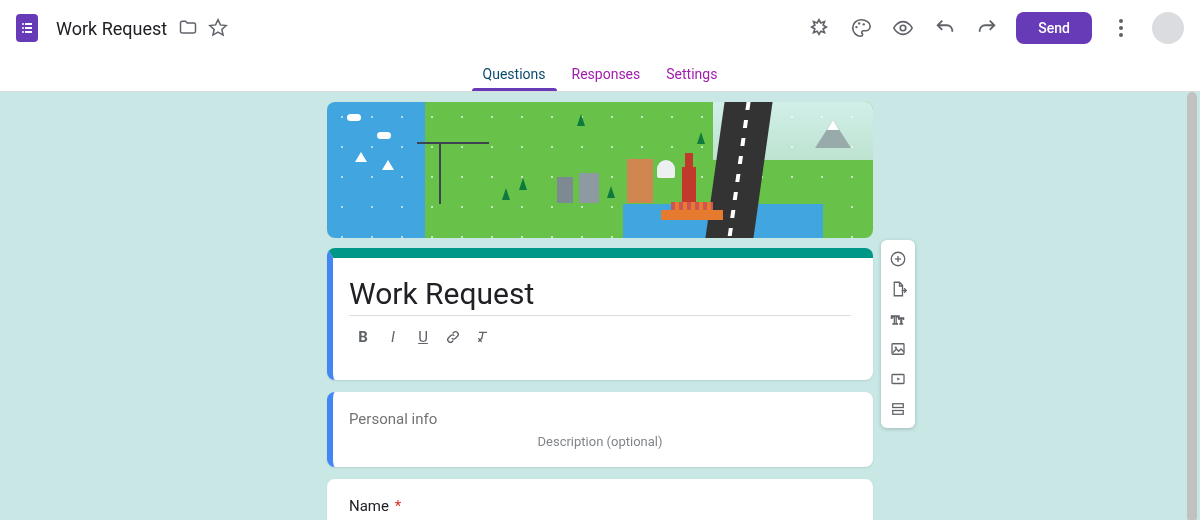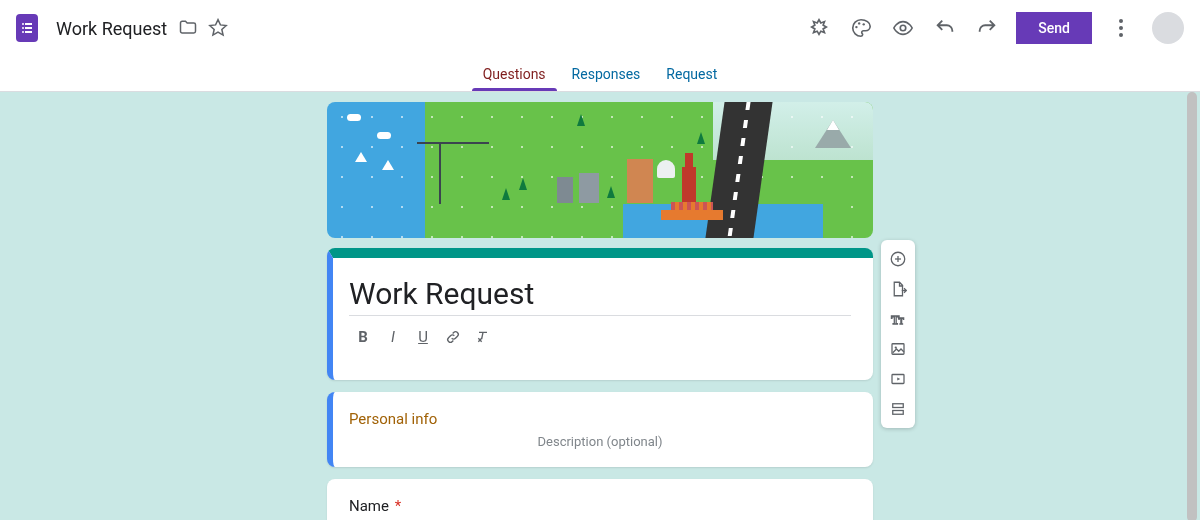--- a/index.html
+++ b/index.html
@@ -7,27 +7,27 @@
 
     .topbar { display: flex; align-items: center; height: 56px; padding: 0 16px; background: #fff; }
     .logo { width: 22px; height: 28px; background: #673ab7; border-radius: 4px; display: flex; align-items: center; justify-content: center; margin-right: 18px; }
     .logo svg { width: 12px; height: 14px; fill: #fff; }
     .doc-title { font-size: 18px; color: #202124; margin-right: 10px; }
     .folder-icon, .star-icon { width: 22px; height: 22px; margin-right: 8px; cursor: pointer; display: flex; align-items: center; justify-content: center; }
     .folder-icon svg, .star-icon svg { width: 20px; height: 20px; fill: #5f6368; }
     .spacer { flex: 1; }
     .action-icon { width: 42px; height: 42px; display: flex; align-items: center; justify-content: center; cursor: pointer; border-radius: 50%; }
     .action-icon svg { width: 22px; height: 22px; fill: #5f6368; }
-    .send-btn { background: #673ab7; color: #fff; padding: 8px 22px; font-size: 14px; border-radius: 0; font-weight: 500; cursor: pointer; margin: 0 8px; }
+    .send-btn { background: #673ab7; color: #fff; padding: 8px 22px; font-size: 14px; border-radius: 8px; font-weight: 500; cursor: pointer; margin: 0 8px; }
     .more-icon svg { width: 4px; height: 18px; }
     .avatar { width: 32px; height: 32px; border-radius: 50%; background: #dadce0; margin-left: 10px; cursor: pointer; }
 
     .tabs { display: flex; justify-content: center; height: 36px; border-bottom: 1px solid #dadce0; }
-    .tab { padding: 0 13px; font-size: 14px; color: #0369a1; display: flex; align-items: center; cursor: pointer; position: relative; }
-    .tab.active { color: #7f1d1d; }
+    .tab { padding: 0 13px; font-size: 14px; color: #a21caf; display: flex; align-items: center; cursor: pointer; position: relative; }
+    .tab.active { color: #0c4a6e; }
     .tab.active::after { content: ''; position: absolute; bottom: 0; left: 2px; right: 2px; height: 3px; background: #673ab7; border-radius: 3px 3px 0 0; }
 
     .canvas { background: #c9e8e5; height: calc(520px - 56px - 36px); overflow-y: auto; position: relative; }
 
     .form-col { width: 546px; margin: 10px auto 0; position: relative; }
 
     .header-img { width: 546px; height: 136px; border-radius: 8px; overflow: hidden; position: relative; margin-bottom: 10px; background: linear-gradient(90deg, #41a6e0 0%, #41a6e0 18%, #68c24a 18%, #68c24a 60%, #68c24a 100%); }
     .header-img::before { content: ''; position: absolute; right: 0; top: 0; width: 160px; height: 58px; background: linear-gradient(180deg, #d2efe9 0%, #bde3d0 100%); }
     .road { position: absolute; top: 0; right: 110px; width: 48px; height: 136px; background: #333; transform: skewX(-8deg); }
     .road::after { content:''; position:absolute; left:22px; top:0; width:4px; height:100%; background: repeating-linear-gradient(#fff 0, #fff 8px, transparent 8px, transparent 18px); }
@@ -55,21 +55,21 @@
     .title-card { border-top: 10px solid #009688; }
     .title-card.active { border-top:10px solid #009688; }
 
     .form-title { font-size: 30px; color:#202124; padding-bottom:4px; border-bottom:1px solid #dadce0; margin-bottom:6px; }
     .fmt-toolbar { display:flex; gap:2px; padding: 2px 0; margin-bottom:10px; }
     .fmt-btn { width:28px; height:26px; display:flex; align-items:center; justify-content:center; cursor:pointer; font-size:15px; color:#5f6368; border-radius:4px;}
     .fmt-btn svg { width:16px;height:16px;fill:#5f6368;}
     .desc-text { font-size:13.5px; color:#5f6368; border-bottom:1px solid #e0e0e0; padding-bottom:4px; }
     .desc-text a { color:#1a73e8; text-decoration:underline; }
 
-    .section-title { font-size: 15px; color:#a16207; margin-bottom:6px; }
+    .section-title { font-size: 15px; color:#737373; margin-bottom:6px; }
     .section-desc { font-size: 13px; color:#80868b;text-align:center; }
 
     .q-title { font-size: 15px; color:#202124; }
     .q-title .req { color:#d93025; margin-left:2px; }
 
     .side-toolbar { position:absolute; top:148px; left:50%; margin-left:281px; width:34px; background:#fff; border-radius:6px; box-shadow:0 1px 4px rgba(0,0,0,0.2); padding:4px 0; display:flex; flex-direction:column; align-items:center;}
     .side-btn { width:28px; height:28px; display:flex; align-items:center; justify-content:center; cursor:pointer; border-radius:50%; margin:1px 0;}
     .side-btn svg { width:18px;height:18px;fill:none;stroke:#5f6368;stroke-width:1.7;}
 
     .scrolltrack { position:absolute; right:3px; top:0; width:10px; height:100%; }
@@ -137,21 +137,21 @@
         <circle cx="2" cy="9" r="2" fill="#5f6368"></circle>
         <circle cx="2" cy="16" r="2" fill="#5f6368"></circle>
       </svg>
   </div>
   <div class="avatar"></div>
 </div>
 
 <div class="tabs">
   <div class="tab active">Questions</div>
   <div class="tab">Responses</div>
-  <div class="tab">Request</div>
+  <div class="tab">Settings</div>
 </div>
 
 <div class="canvas">
   <div class="form-col">
     <div class="header-img">
       <div class="grid-dots"></div>
       <div class="water"></div>
       <div class="road"></div>
       <div class="mtn"></div>
       <div class="bldg b4"></div>

